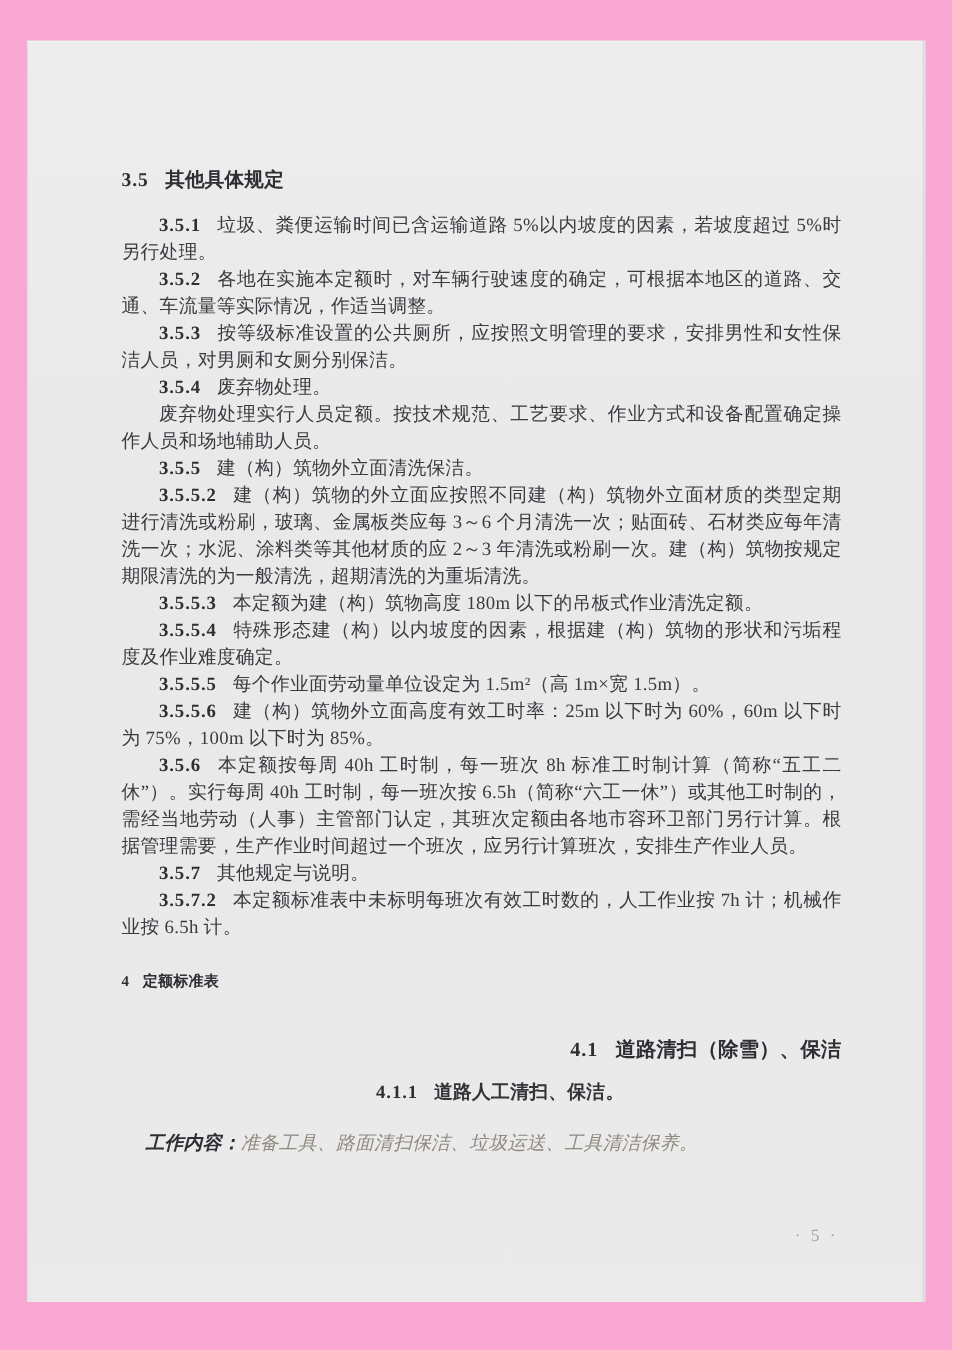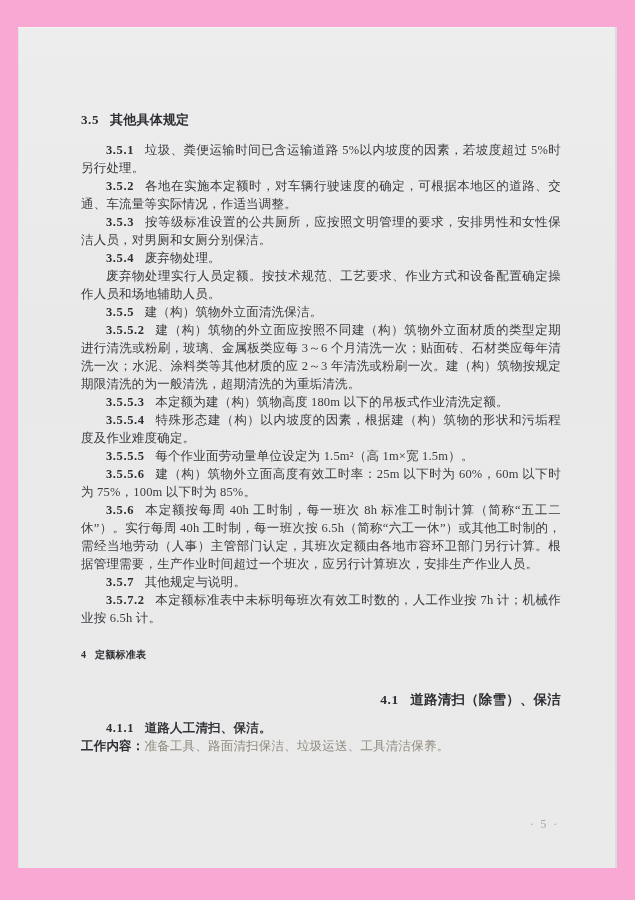--- a/index.html
+++ b/index.html
@@ -32,23 +32,23 @@
   h1.sec-4 {
     font-size:10px; font-weight:bold; color:#2e2e34;
     margin:19px 0 27px 0; text-align:left;
   }
   h2.sec-41 {
     font-size:13.5px; font-weight:bold; color:#2e2e34;
     margin:0 0 10px 0; text-align:right;
   }
   h3.sec-411 {
     font-size:12.5px; font-weight:bold; color:#34343a;
-    margin:0 0 0 2em; text-align:left;
+    margin:0 0 0 2em; text-align:center;
   }
-  p.work { margin:0; text-indent:0; }
+  p.work { margin:16px; text-indent:0;font-style:italic; }
   .work-label { font-weight:bold; color:#2e2e34; }
   .work-text { color:#8f897e; }
   .page-num {
     position:absolute; right:58px; top:791px;
     font-size:11.5px; color:#a5a5a5; letter-spacing:2px;
   }
   .watermark {
     position:absolute; left:20px; top:900px;
     font-size:13.5px; color:#3b3b3b; white-space:nowrap;
   }

